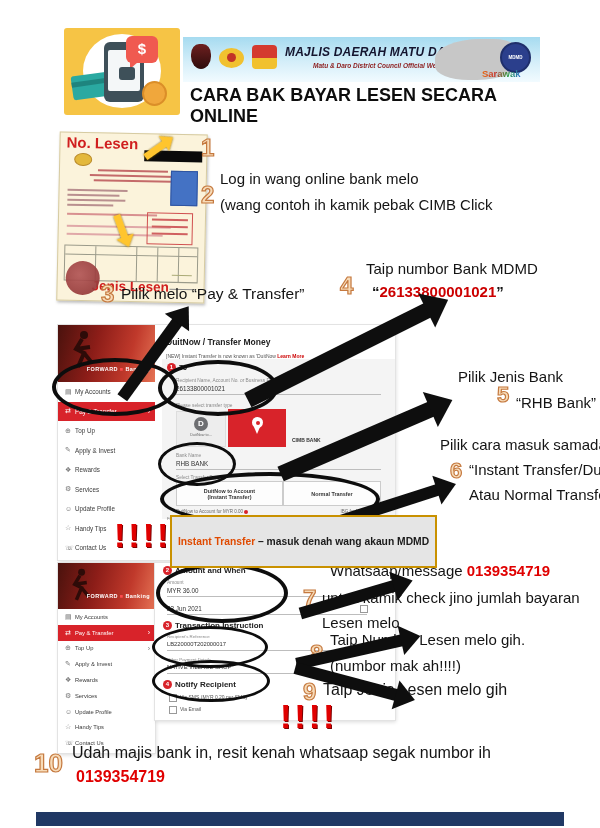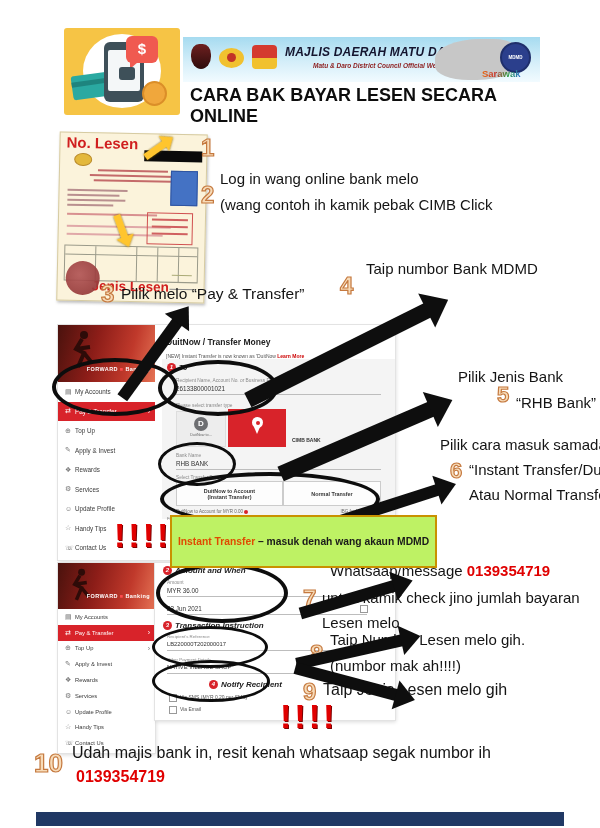--- a/index.html
+++ b/index.html
@@ -70,21 +70,21 @@
   .menu-item{display:flex;align-items:center;padding-left:7px;font-size:6.3px;color:#3A3A3A;position:relative;}
   .menu-item .mi{width:10px;font-size:7px;color:#777;}
   .menu-item.active{background:#D8232A;color:#fff;}
   .menu-item.active .mi{color:#fff;}
   .menu-item .chev{position:absolute;right:5px;font-size:7px;color:inherit;}
   .appmain{position:absolute;background:#fff;}
 
   .tinylabel{position:absolute;font-size:4.8px;color:#8A8A8A;white-space:nowrap;}
   .tinyval{position:absolute;font-size:6.3px;color:#333;white-space:nowrap;}
   .fieldline{position:absolute;height:1px;background:#BDBDBD;}
-  .secrow{position:absolute;display:flex;align-items:center;gap:3px;font-size:8px;font-weight:bold;color:#222;white-space:nowrap;font-style:italic;}
+  .secrow{position:absolute;display:flex;align-items:center;gap:3px;font-size:8px;font-weight:bold;color:#222;white-space:nowrap;}
   .rednum{display:inline-block;width:9px;height:9px;border-radius:50%;background:#D8232A;color:#fff;
           font-size:6px;font-weight:bold;text-align:center;line-height:9px;}
   .graypanel{position:absolute;background:#F4F4F4;}
   .opt-box{display:flex;position:absolute;}
   .opt-cell{border:1px solid #CCC;background:#FDFDFD;font-size:5.4px;font-weight:bold;color:#333;
             display:flex;flex-direction:column;align-items:center;justify-content:center;text-align:center;}
   .infodot{display:inline-block;width:4px;height:4px;border-radius:50%;background:#D8232A;vertical-align:middle;margin-left:1px;}
   .cbx{display:inline-block;width:6px;height:6px;border:1px solid #999;background:#fff;vertical-align:middle;margin-right:3px;}
   .cbrow{position:absolute;font-size:5px;color:#555;white-space:nowrap;}
 
@@ -105,21 +105,21 @@
               border-top:15px solid transparent;border-bottom:15px solid transparent;}
   .barrow.fat{height:38px;}
   .barrow.fat .sh{top:11px;height:16px;right:20px;}
   .barrow.fat .hd{border-left:24px solid #0E0E0E;border-top:19px solid transparent;border-bottom:19px solid transparent;}
   .yarrow{position:absolute;height:18px;z-index:3;filter:drop-shadow(0 0 1px #7A5C00);}
   .yarrow .sh{position:absolute;left:0;right:9px;top:5.5px;height:7px;background:#FFC52E;}
   .yarrow .hd{position:absolute;right:0;top:0;width:0;height:0;border-left:11px solid #FFC52E;
               border-top:9px solid transparent;border-bottom:9px solid transparent;}
   .marks{position:absolute;font-size:34px;font-weight:bold;color:#E00000;letter-spacing:3px;z-index:7;
          text-shadow:1px 1px 0 #7d0000;}
-  .warnbox{position:absolute;background:#bef264;border:2px solid #C99100;z-index:7;display:flex;flex-direction:column;
+  .warnbox{position:absolute;background:#e5e5e5;border:2px solid #C99100;z-index:7;display:flex;flex-direction:column;
            align-items:center;justify-content:center;text-align:center;}
   .warnbox .wl{font-size:10.3px;font-weight:bold;white-space:nowrap;}
   #bottombar{left:36px;top:812px;width:528px;height:14px;background:#203864;z-index:2;}
 </style>
 </head>
 <body>
 
 <div id="page">
 
   <div class="abs" id="hd-box">
@@ -196,20 +196,23 @@
 
   <div class="stepnum" style="left:201px;top:181px;font-size:24px;">2</div>
   <div class="steptext" style="left:220px;top:196px;">(wang contoh ih kamik pebak CIMB Click</div>
   <div class="steptext" style="left:220px;top:170px;">Log in wang online bank melo</div>
 
   <div class="stepnum" style="left:101px;top:280px;font-size:24px;">3</div>
   <div class="steptext" style="left:121px;top:285px;font-size:15.5px;">Pilik melo “Pay &amp; Transfer”</div>
 
   <div class="steptext" style="left:366px;top:260px;">Taip numbor Bank MDMD</div>
   <div class="stepnum" style="left:340px;top:272px;font-size:24px;">4</div>
+  <div class="steptext" style="left:372px;top:283px;font-weight:bold;">
+    <span>“</span><span class="red">26133800001021</span><span>”</span>
+  </div>
 
   <div class="abs appwin" style="left:58px;top:325px;width:337px;height:235px;">
     <div class="sidebar" style="height:235px;">
       <div class="sb-banner" style="height:57px;">
         <svg width="34" height="44" viewBox="0 0 34 44">
           <circle cx="20" cy="6" r="4" fill="#2E0B08"></circle>
           <path d="M18 10 L12 20 L20 24 L14 38 M12 20 L26 18 M20 24 L28 34" stroke="#2E0B08" stroke-width="4" fill="none"></path>
         </svg>
         <span class="sb-brand"><span>FORWARD</span> <b>■</b> <span>Banking</span></span>
       </div>
@@ -376,21 +379,21 @@
       <div class="secrow" style="left:8px;top:58px;">
           <span class="rednum">3</span>
           <span>Transaction Instruction</span>
         </div>
       <div class="tinylabel" style="left:12px;top:71px;font-size:4.4px;">Recipient's Reference</div>
       <div class="tinyval" style="left:12px;top:78px;font-size:5.8px;">LB220000T202000017</div>
       <div class="fieldline" style="left:12px;top:87px;width:170px;"></div>
       <div class="tinylabel" style="left:12px;top:94px;font-size:4.4px;">Other Payment Details</div>
       <div class="tinyval" style="left:12px;top:101px;font-size:5.8px;">NATIVE VILLAGE SHOP</div>
       <div class="fieldline" style="left:12px;top:110px;width:170px;"></div>
-      <div class="secrow" style="left:8px;top:117px;margin-left:46px;">
+      <div class="secrow" style="left:8px;top:117px;">
           <span class="rednum">4</span>
           <span>Notify Recipient</span>
         </div>
       <div class="cbrow" style="left:14px;top:131px;"><span class="cbx"></span><span>Via SMS (MYR 0.20 per SMS)</span></div>
       <div class="cbrow" style="left:14px;top:143px;"><span class="cbx"></span><span>Via Email</span></div>
     </div>
   </div>
 
   <div class="steptext" style="left:330px;top:562px;">
     <span>Whatsaap/message</span>

